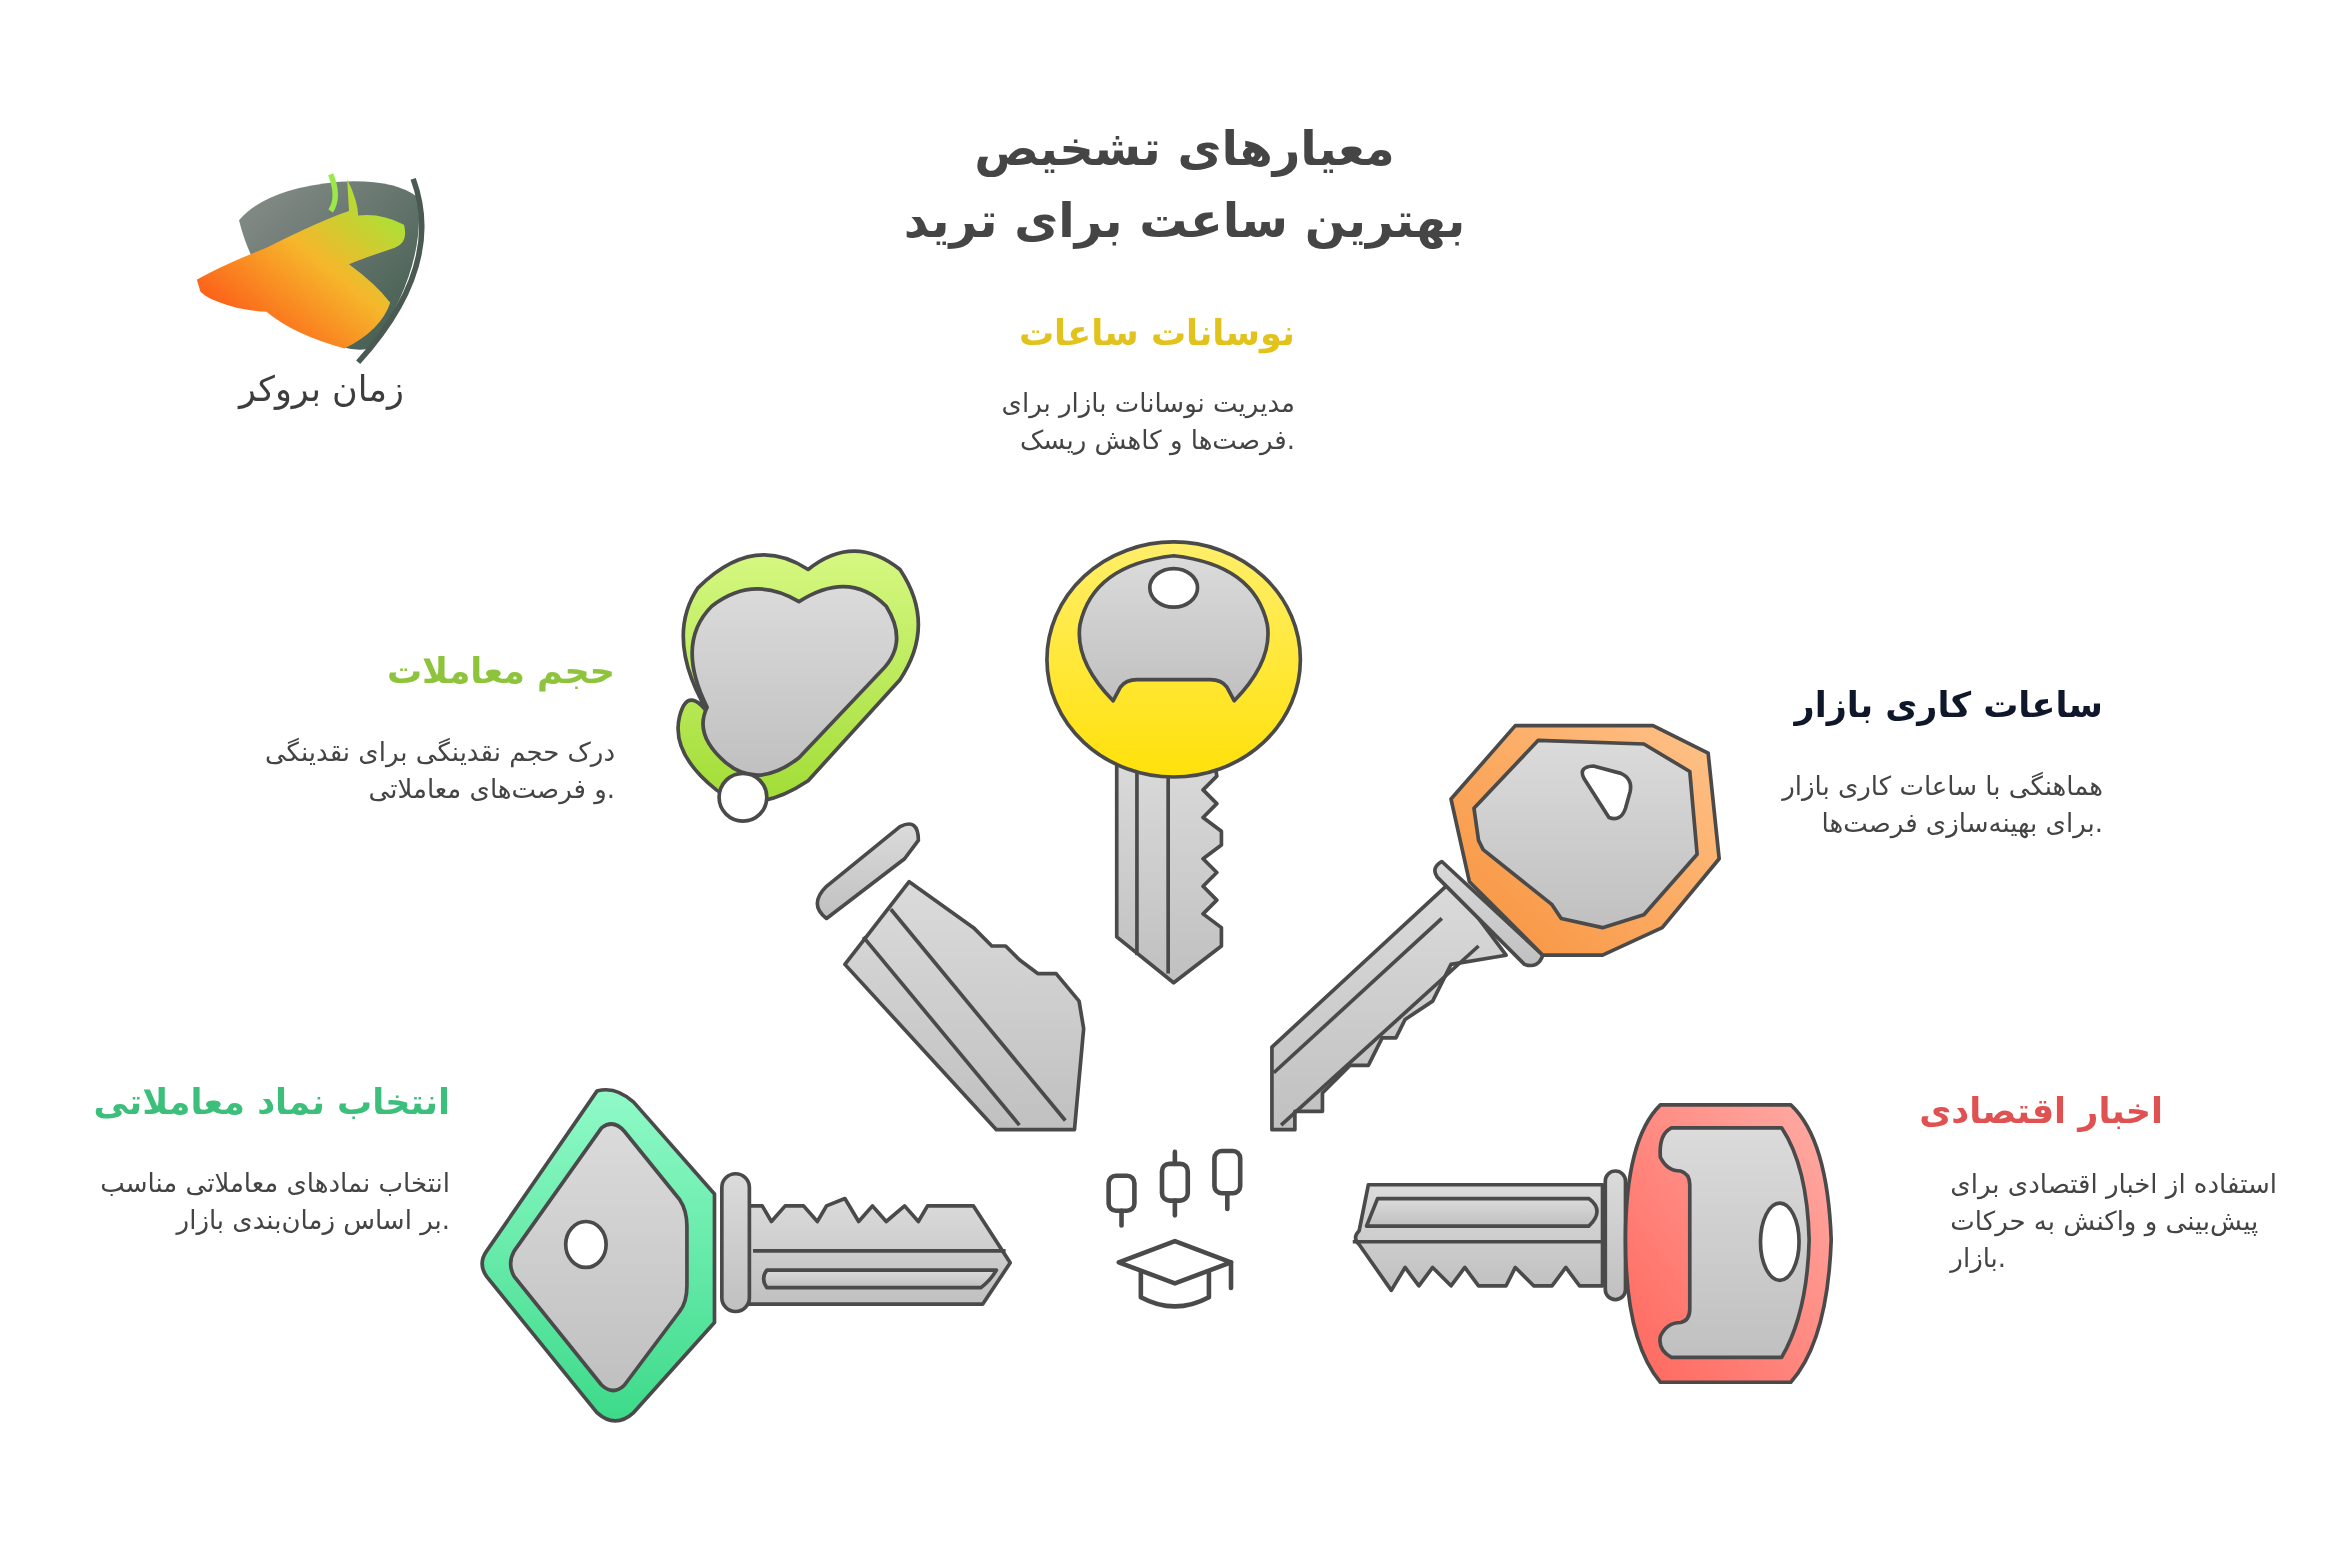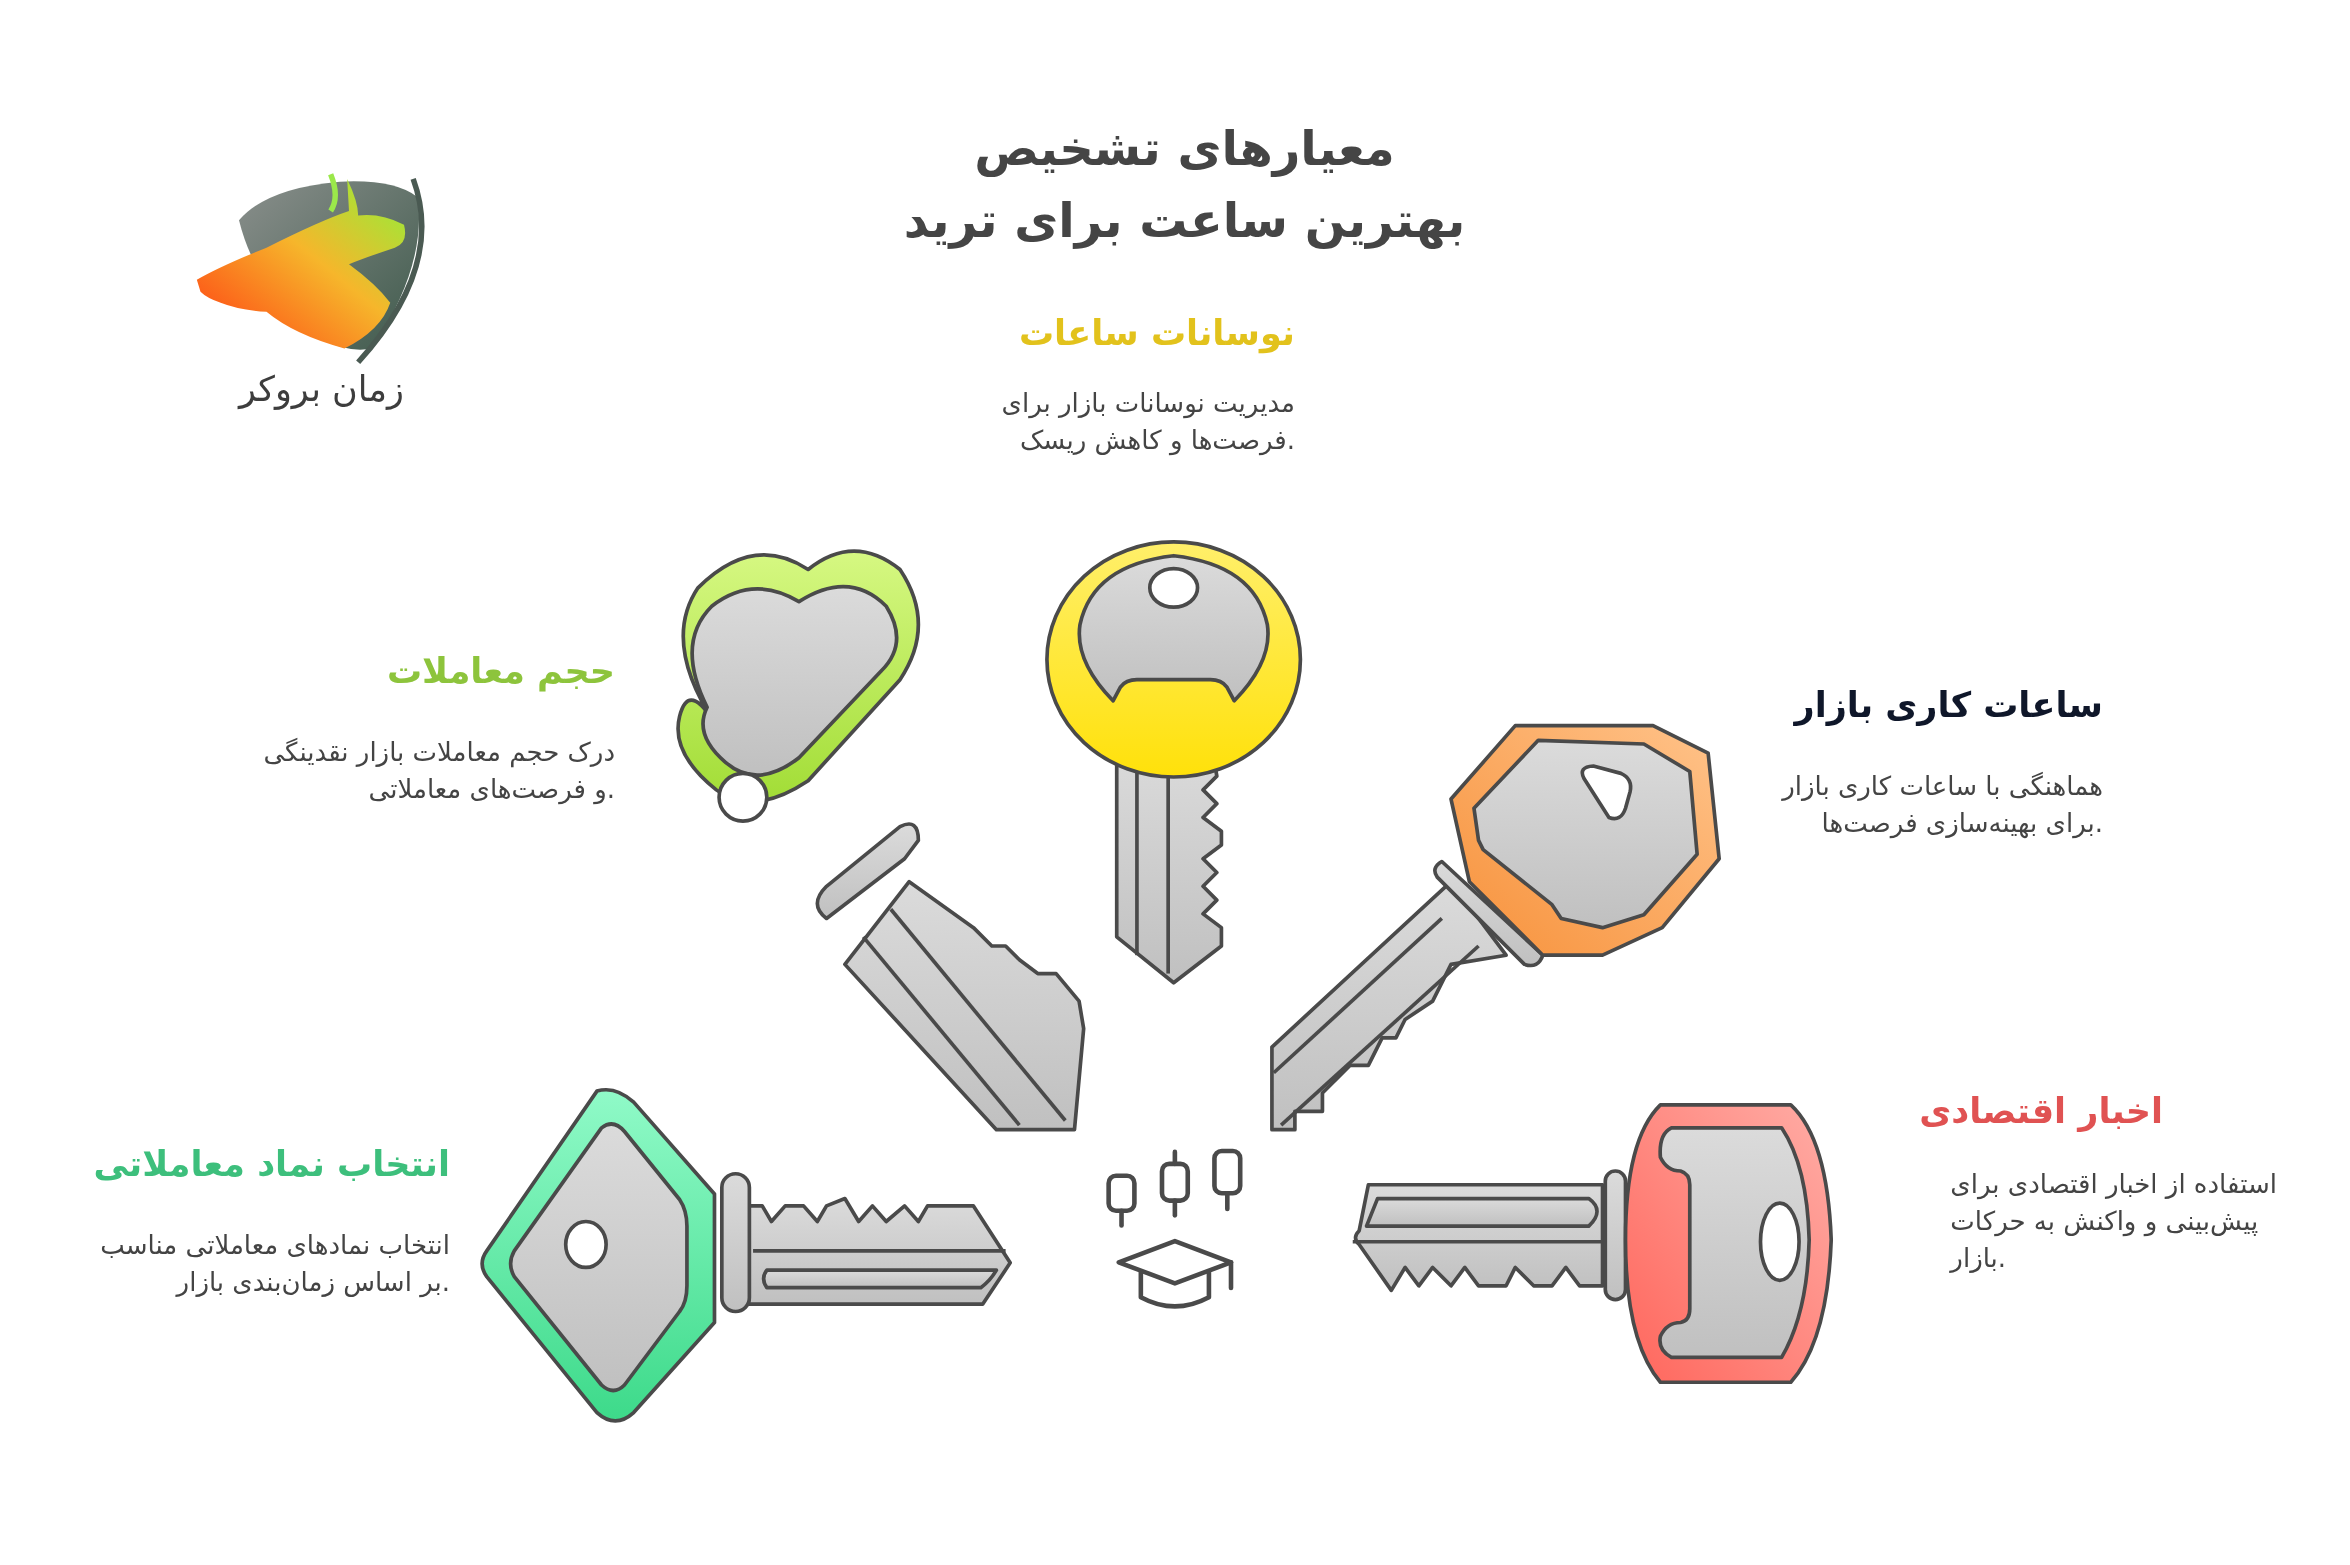--- a/index.html
+++ b/index.html
@@ -1604,34 +1604,34 @@
   <div class="head" style="color:#E2C21C;">نوسانات ساعات</div>
   <div class="desc" style="margin-top:29px;">
     <div>مدیریت نوسانات بازار برای</div>
     <div>.فرصت‌ها و کاهش ریسک</div>
   </div>
 </div>
 
 <div class="abs item" style="left:220px; top:648px; width:395px;">
   <div class="head" style="color:#8DC43C;">حجم معاملات</div>
   <div class="desc">
-    <div>درک حجم معاملات بازار نقدینگی</div>
+    <div>درک حجم نقدینگی برای نقدینگی</div>
     <div>.و فرصت‌های معاملاتی</div>
   </div>
 </div>
 
 <div class="abs item" style="left:1736px; top:650px; width:367px;">
   <div class="head" style="color:#0f172a;margin-top:32px;">ساعات کاری بازار</div>
   <div class="desc">
     <div>هماهنگی با ساعات کاری بازار</div>
     <div>.برای بهینه‌سازی فرصت‌ها</div>
   </div>
 </div>
 
-<div class="abs item" style="left:73px; top:1141px; width:377px;">
+<div class="abs item" style="left:73px; top:1079px; width:377px;">
   <div class="head" style="color:#3DBF7C;">انتخاب نماد معاملاتی</div>
   <div class="desc">
     <div>انتخاب نمادهای معاملاتی مناسب</div>
     <div>.بر اساس زمان‌بندی بازار</div>
   </div>
 </div>
 
 <div class="abs item" style="left:1910px; top:1088px; width:367px;">
   <div class="head" style="color:#E05252; text-align:left; padding-left:9.2px;">اخبار اقتصادی</div>
   <div class="desc" style="text-align:left; padding-left:9.2px; direction:rtl; display:inline-block;margin-top:32px;">

